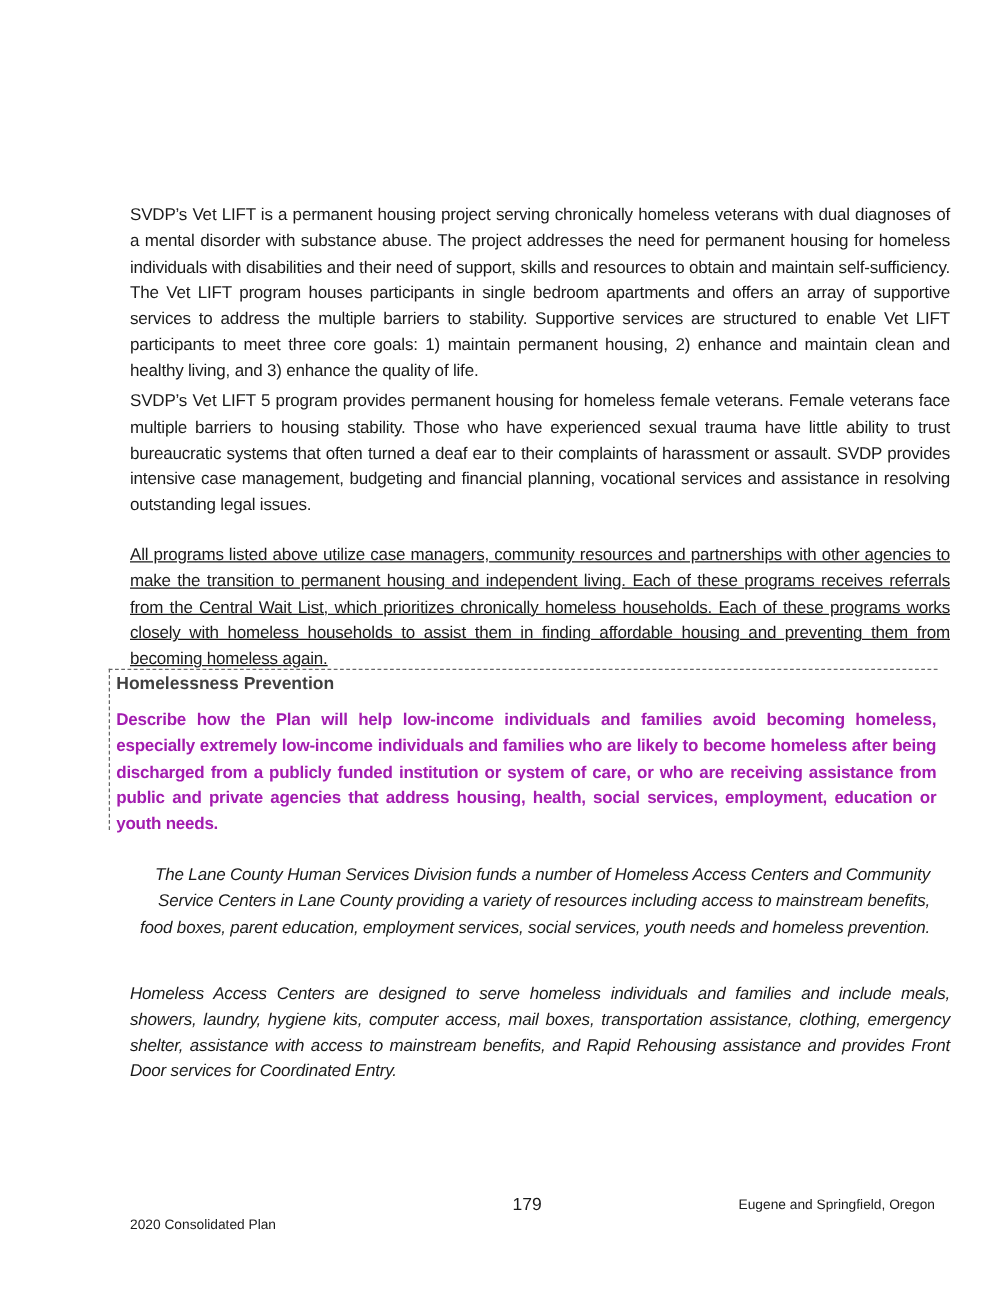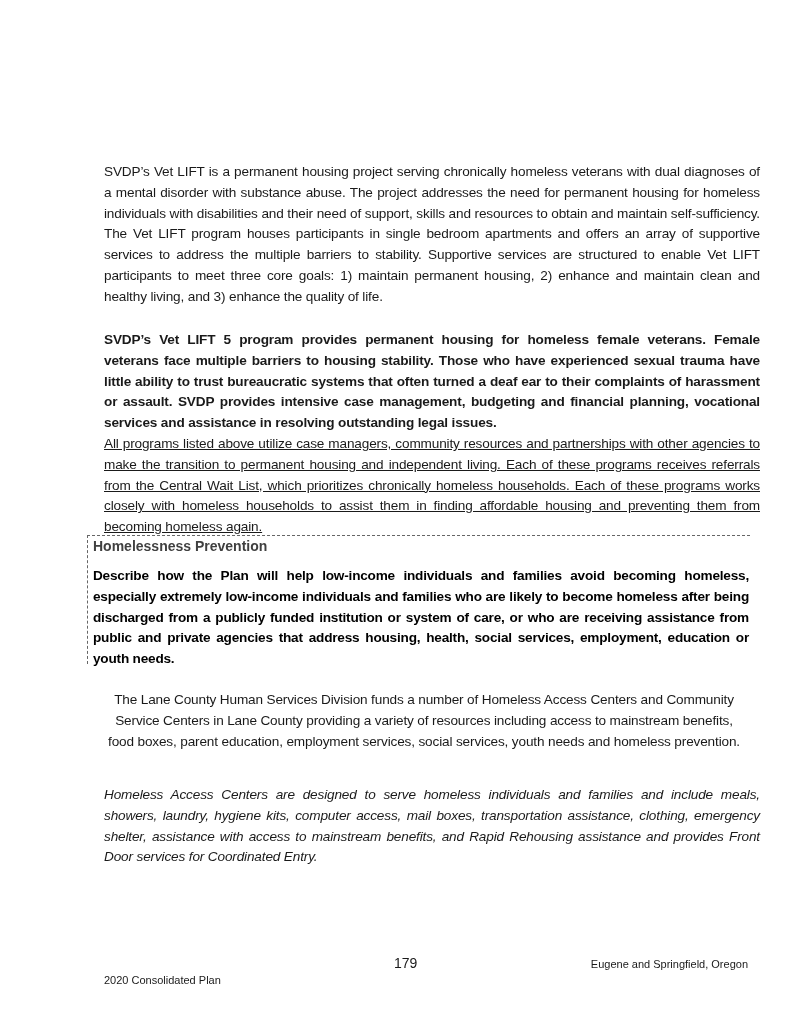--- a/index.html
+++ b/index.html
@@ -1,32 +1,32 @@
 <!DOCTYPE html>
 <html><head>
 <meta charset="utf-8">
 <style>
   html, body { margin:0; padding:0; background:#ffffff; }
   body { width:800px; height:1035px; position:relative; overflow:hidden;
          font-family:"Liberation Sans", sans-serif; color:#1a1a1a; }
   p.body { margin:12px; font-size:13.6px; line-height:20.8px; text-align:justify; letter-spacing:-0.15px; }
-  p.left { text-align:center; }
+  p.left { text-align:right;font-style:italic; }
   .p1 { position:absolute; left:92px; top:150px; width:656px; }
-  .p2 { position:absolute; left:92px; top:318px; width:656px;font-weight:bold; }
+  .p2 { position:absolute; left:92px; top:299px; width:656px; }
   .p3 { position:absolute; left:92px; top:422px; width:656px;text-decoration:underline; }
   .box { position:absolute; left:87px; top:535px; width:662px; height:128px;
          border-top:1px dashed #666; border-left:1px dashed #666; }
   .box-title { position:absolute; left:5px; top:2px; font-size:14px; font-weight:bold; color:#404040; }
   .box-q { position:absolute; left:5px; top:30px; width:656px; font-size:13.6px; line-height:20.8px;
-           font-weight:bold; color:#000000; text-align:justify; letter-spacing:-0.2px; }
+           font-weight:bold; color:#a21caf; text-align:justify; letter-spacing:-0.2px; }
   .p4 { position:absolute; left:92px; top:678px; width:640px; }
   .p5 { position:absolute; left:92px; top:773px; width:656px;font-style:italic; }
   .footer { position:absolute; top:955px; left:92px; width:656px; height:20px; font-size:11px; }
   .f-left { position:absolute; left:12px; top:3px;margin-top:16px; }
-  .f-mid { position:absolute; left:302px; top:0; font-size:14px; }
+  .f-mid { position:absolute; left:318px; top:0; font-size:14px; }
   .f-right { position:absolute; right:0; top:3px;margin-left:41px; }
 </style>
 </head>
 <body>
 
 <p class="body p1">SVDP’s Vet LIFT is a permanent housing project serving chronically homeless veterans with dual diagnoses of a mental disorder with substance abuse. The project addresses the need for permanent housing for homeless individuals with disabilities and their need of support, skills and resources to obtain and maintain self-sufficiency. The Vet LIFT program houses participants in single bedroom apartments and offers an array of supportive services to address the multiple barriers to stability. Supportive services are structured to enable Vet LIFT participants to meet  three core goals: 1) maintain permanent housing, 2) enhance and maintain clean and healthy living, and 3) enhance the quality of life.</p>
 <p class="body p2">SVDP’s Vet LIFT 5 program provides permanent housing for homeless female veterans. Female veterans face multiple barriers to housing stability. Those who have experienced sexual trauma have little ability to trust bureaucratic systems that often turned a deaf ear to their complaints of harassment or assault. SVDP provides intensive case management, budgeting and financial planning, vocational services and assistance in resolving outstanding legal issues.</p>
 <p class="body p3">All programs listed above utilize case managers, community resources and partnerships with other agencies to make the transition to permanent housing and independent living. Each of these programs receives referrals from the Central Wait List, which prioritizes chronically homeless households. Each of these programs works closely with homeless households to assist them in finding affordable housing and preventing them from becoming homeless again.</p>
 
 <div class="box">

